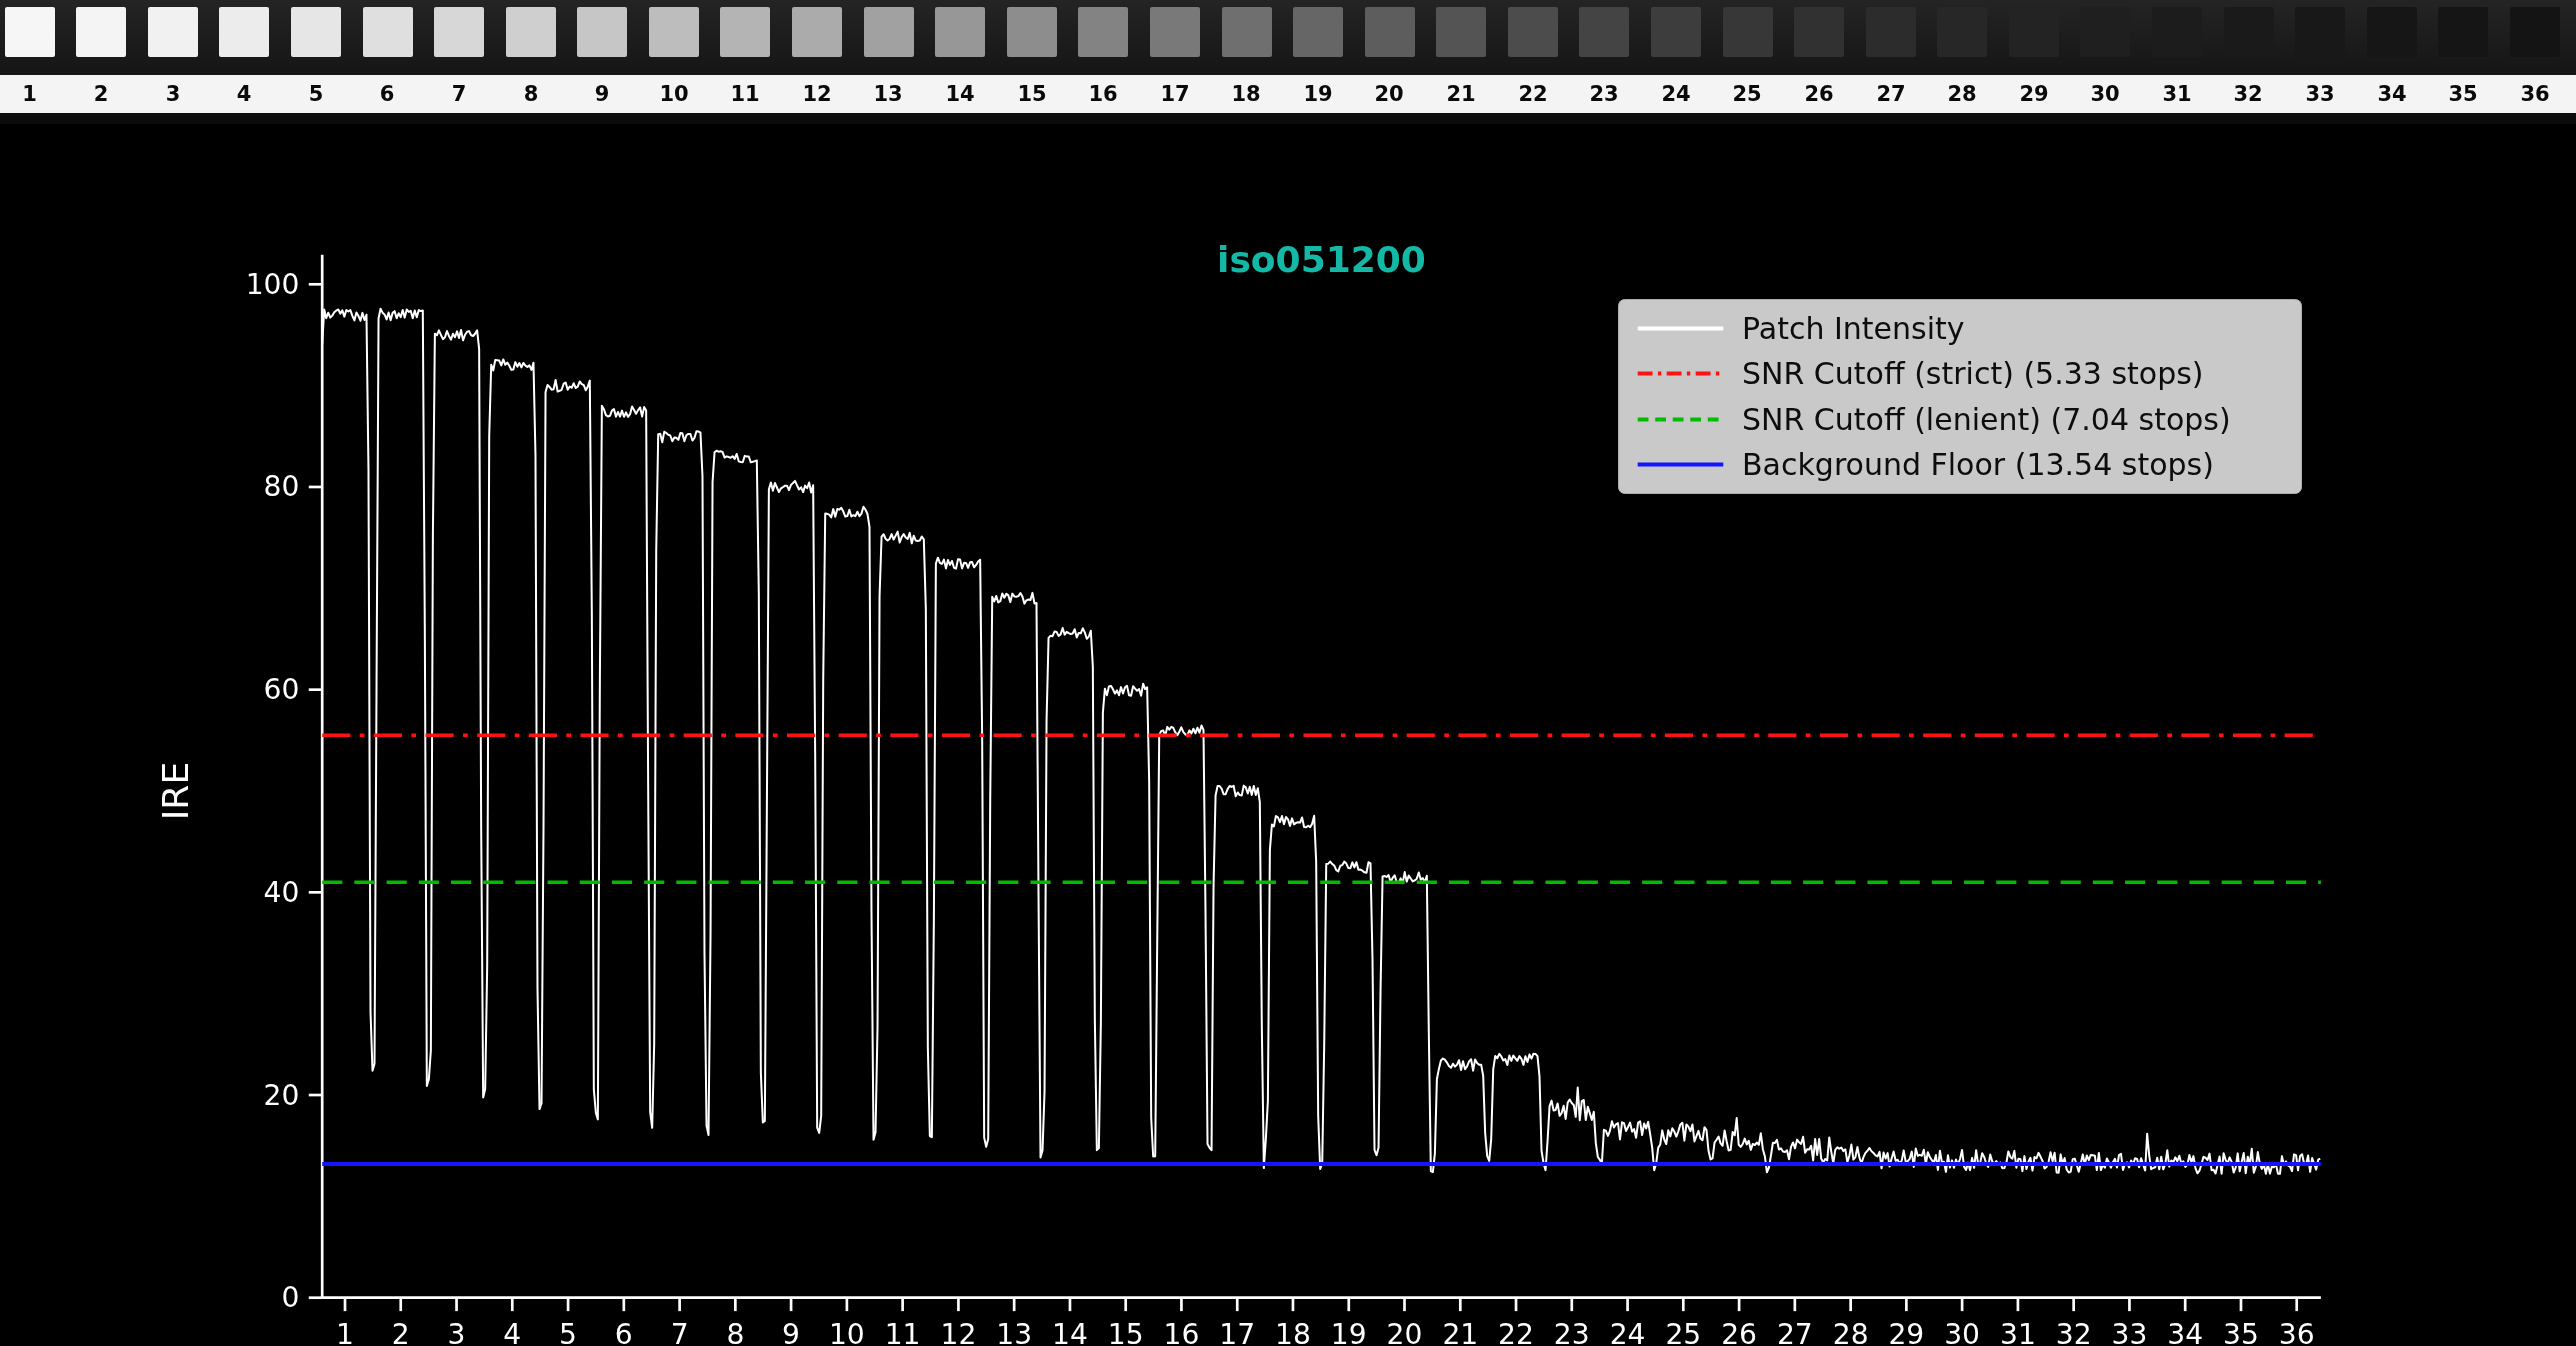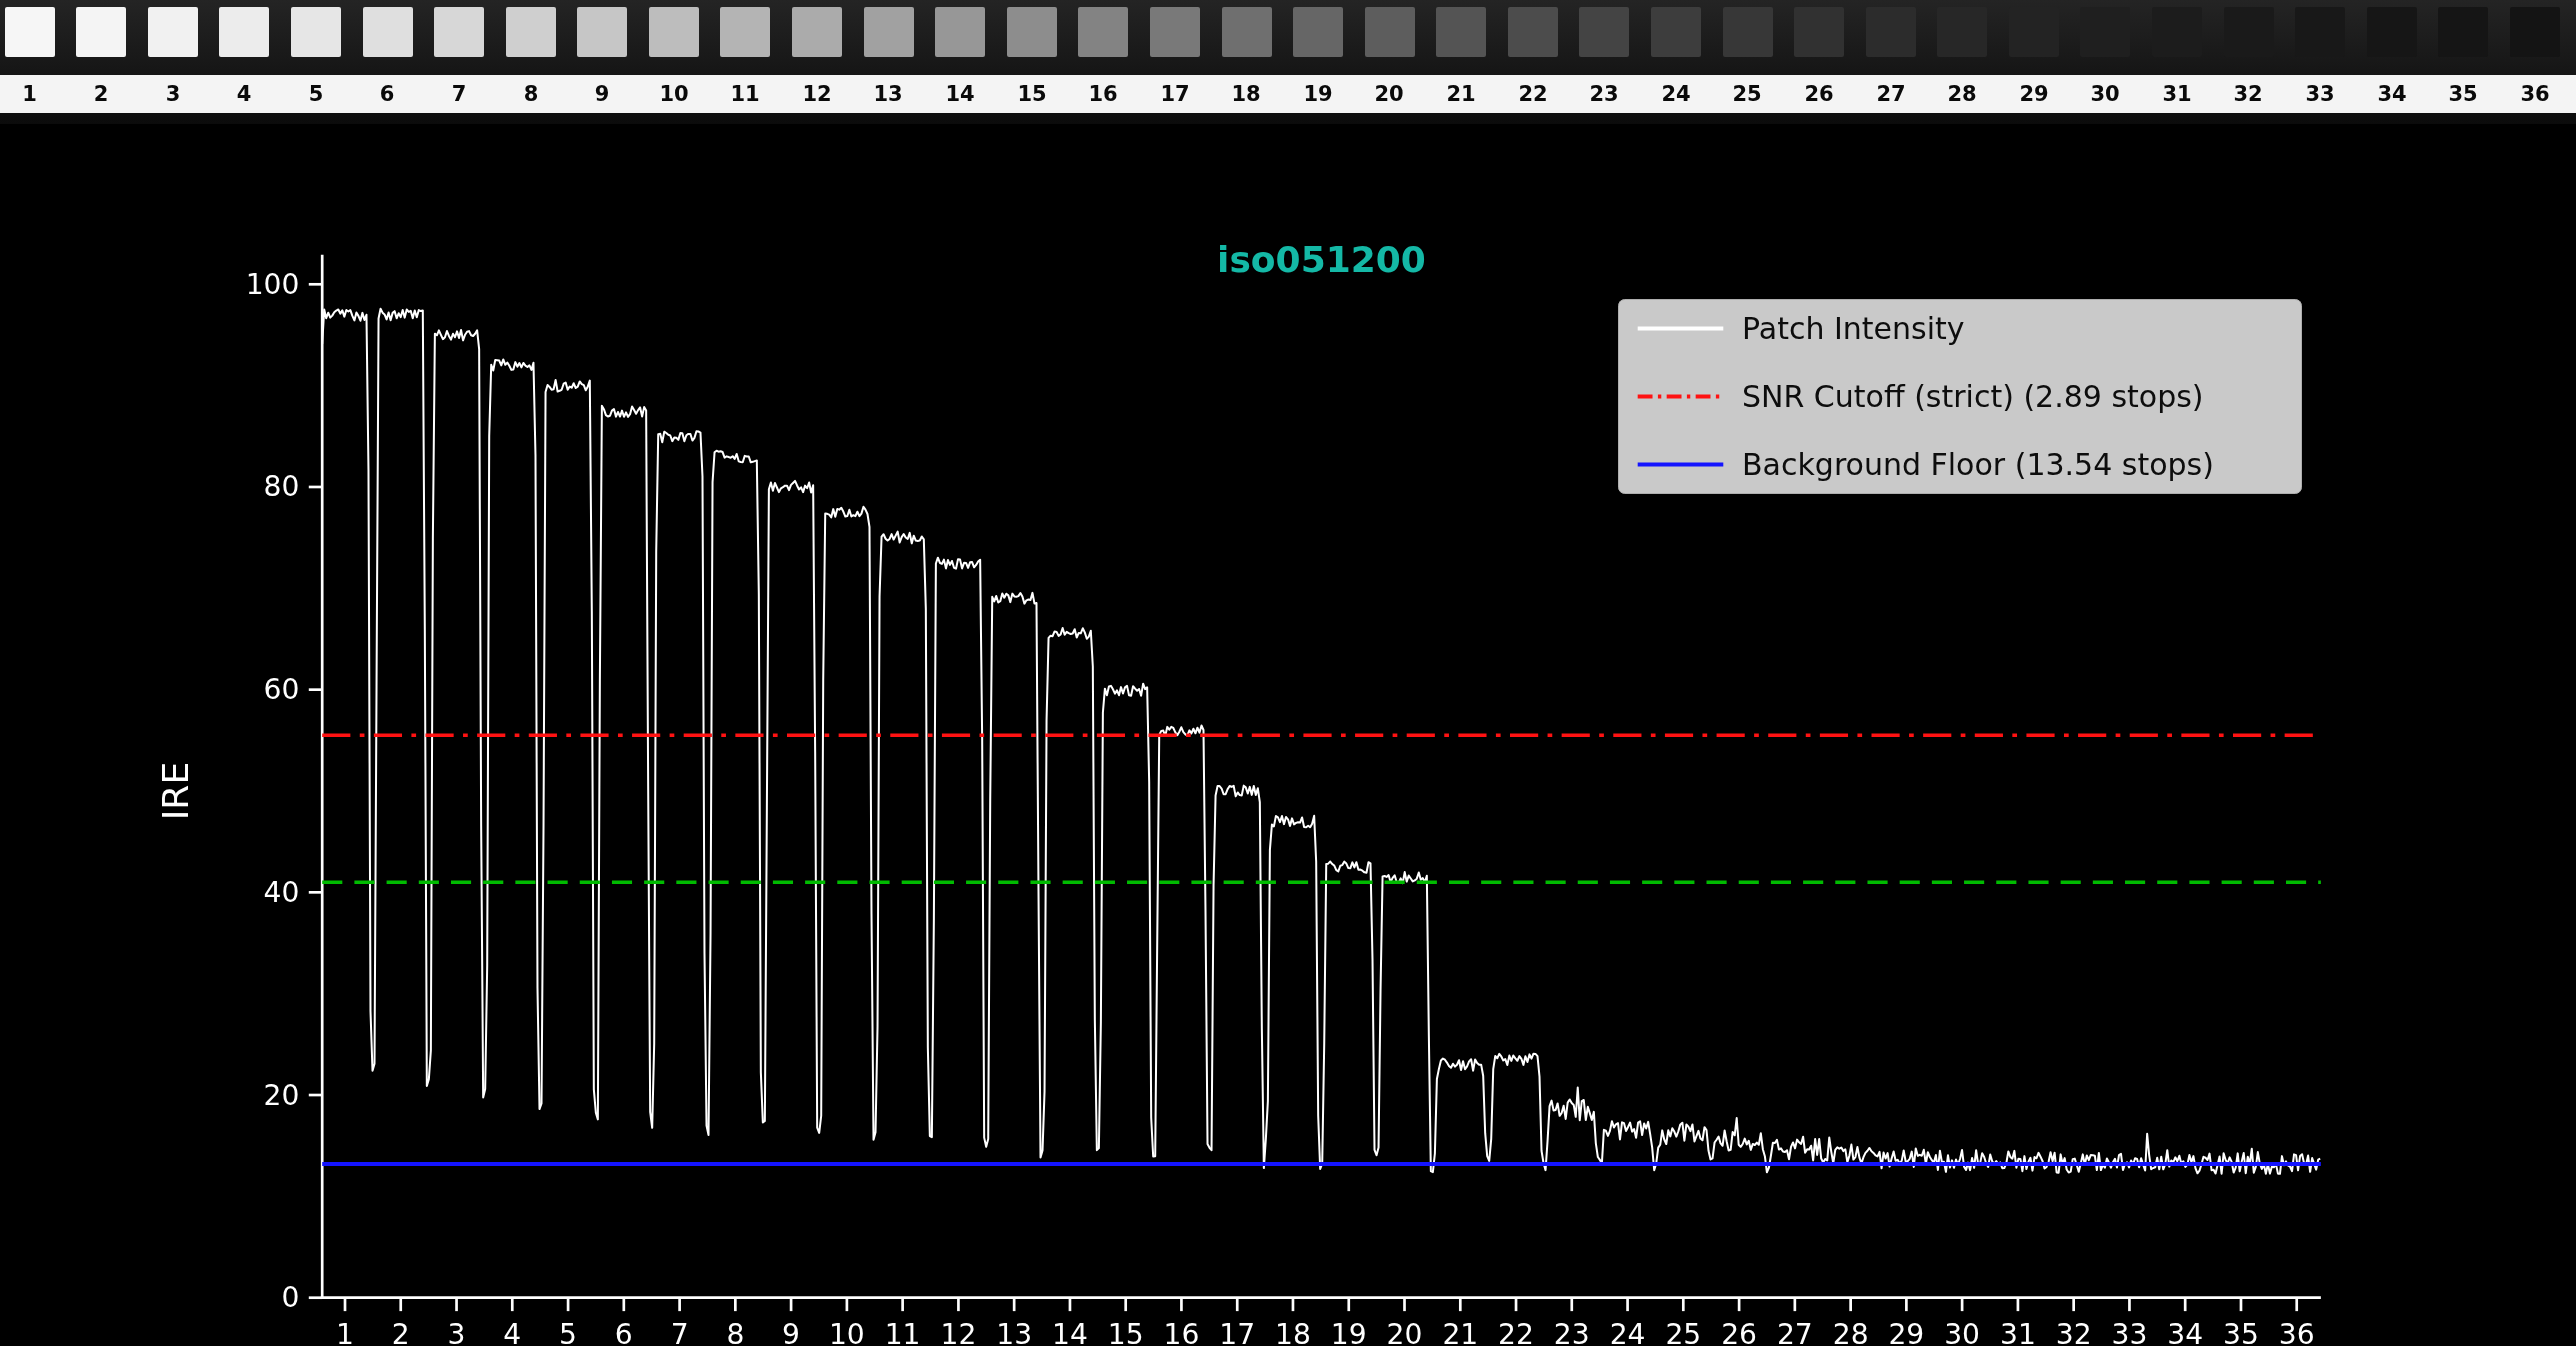--- a/index.html
+++ b/index.html
@@ -206,21 +206,27 @@
         <div class="legend-row">
           <svg class="legend-line" width="91" height="27" viewBox="0 0 135 40">
             <line x1="4" y1="20" x2="131" y2="20" stroke="#ffffff" stroke-width="6"></line>
           </svg>
           <span class="legend-label">Patch Intensity</span>
         </div>
         <div class="legend-row">
           <svg class="legend-line" width="91" height="27" viewBox="0 0 135 40">
             <line x1="4" y1="20" x2="131" y2="20" stroke="#ff1212" stroke-width="6" stroke-dasharray="22 8 5 8"></line>
           </svg>
-          <span class="legend-label">SNR Cutoff (strict) (2.89 stops)</span>
+          <span class="legend-label">SNR Cutoff (strict) (5.33 stops)</span>
+        </div>
+        <div class="legend-row">
+          <svg class="legend-line" width="91" height="27" viewBox="0 0 135 40">
+            <line x1="4" y1="20" x2="131" y2="20" stroke="#00bb00" stroke-width="6" stroke-dasharray="16 10"></line>
+          </svg>
+          <span class="legend-label">SNR Cutoff (lenient) (7.04 stops)</span>
         </div>
         <div class="legend-row">
           <svg class="legend-line" width="91" height="27" viewBox="0 0 135 40">
             <line x1="4" y1="20" x2="131" y2="20" stroke="#1414ff" stroke-width="6"></line>
           </svg>
           <span class="legend-label">Background Floor (13.54 stops)</span>
         </div>
       </div>
   </div>
 

